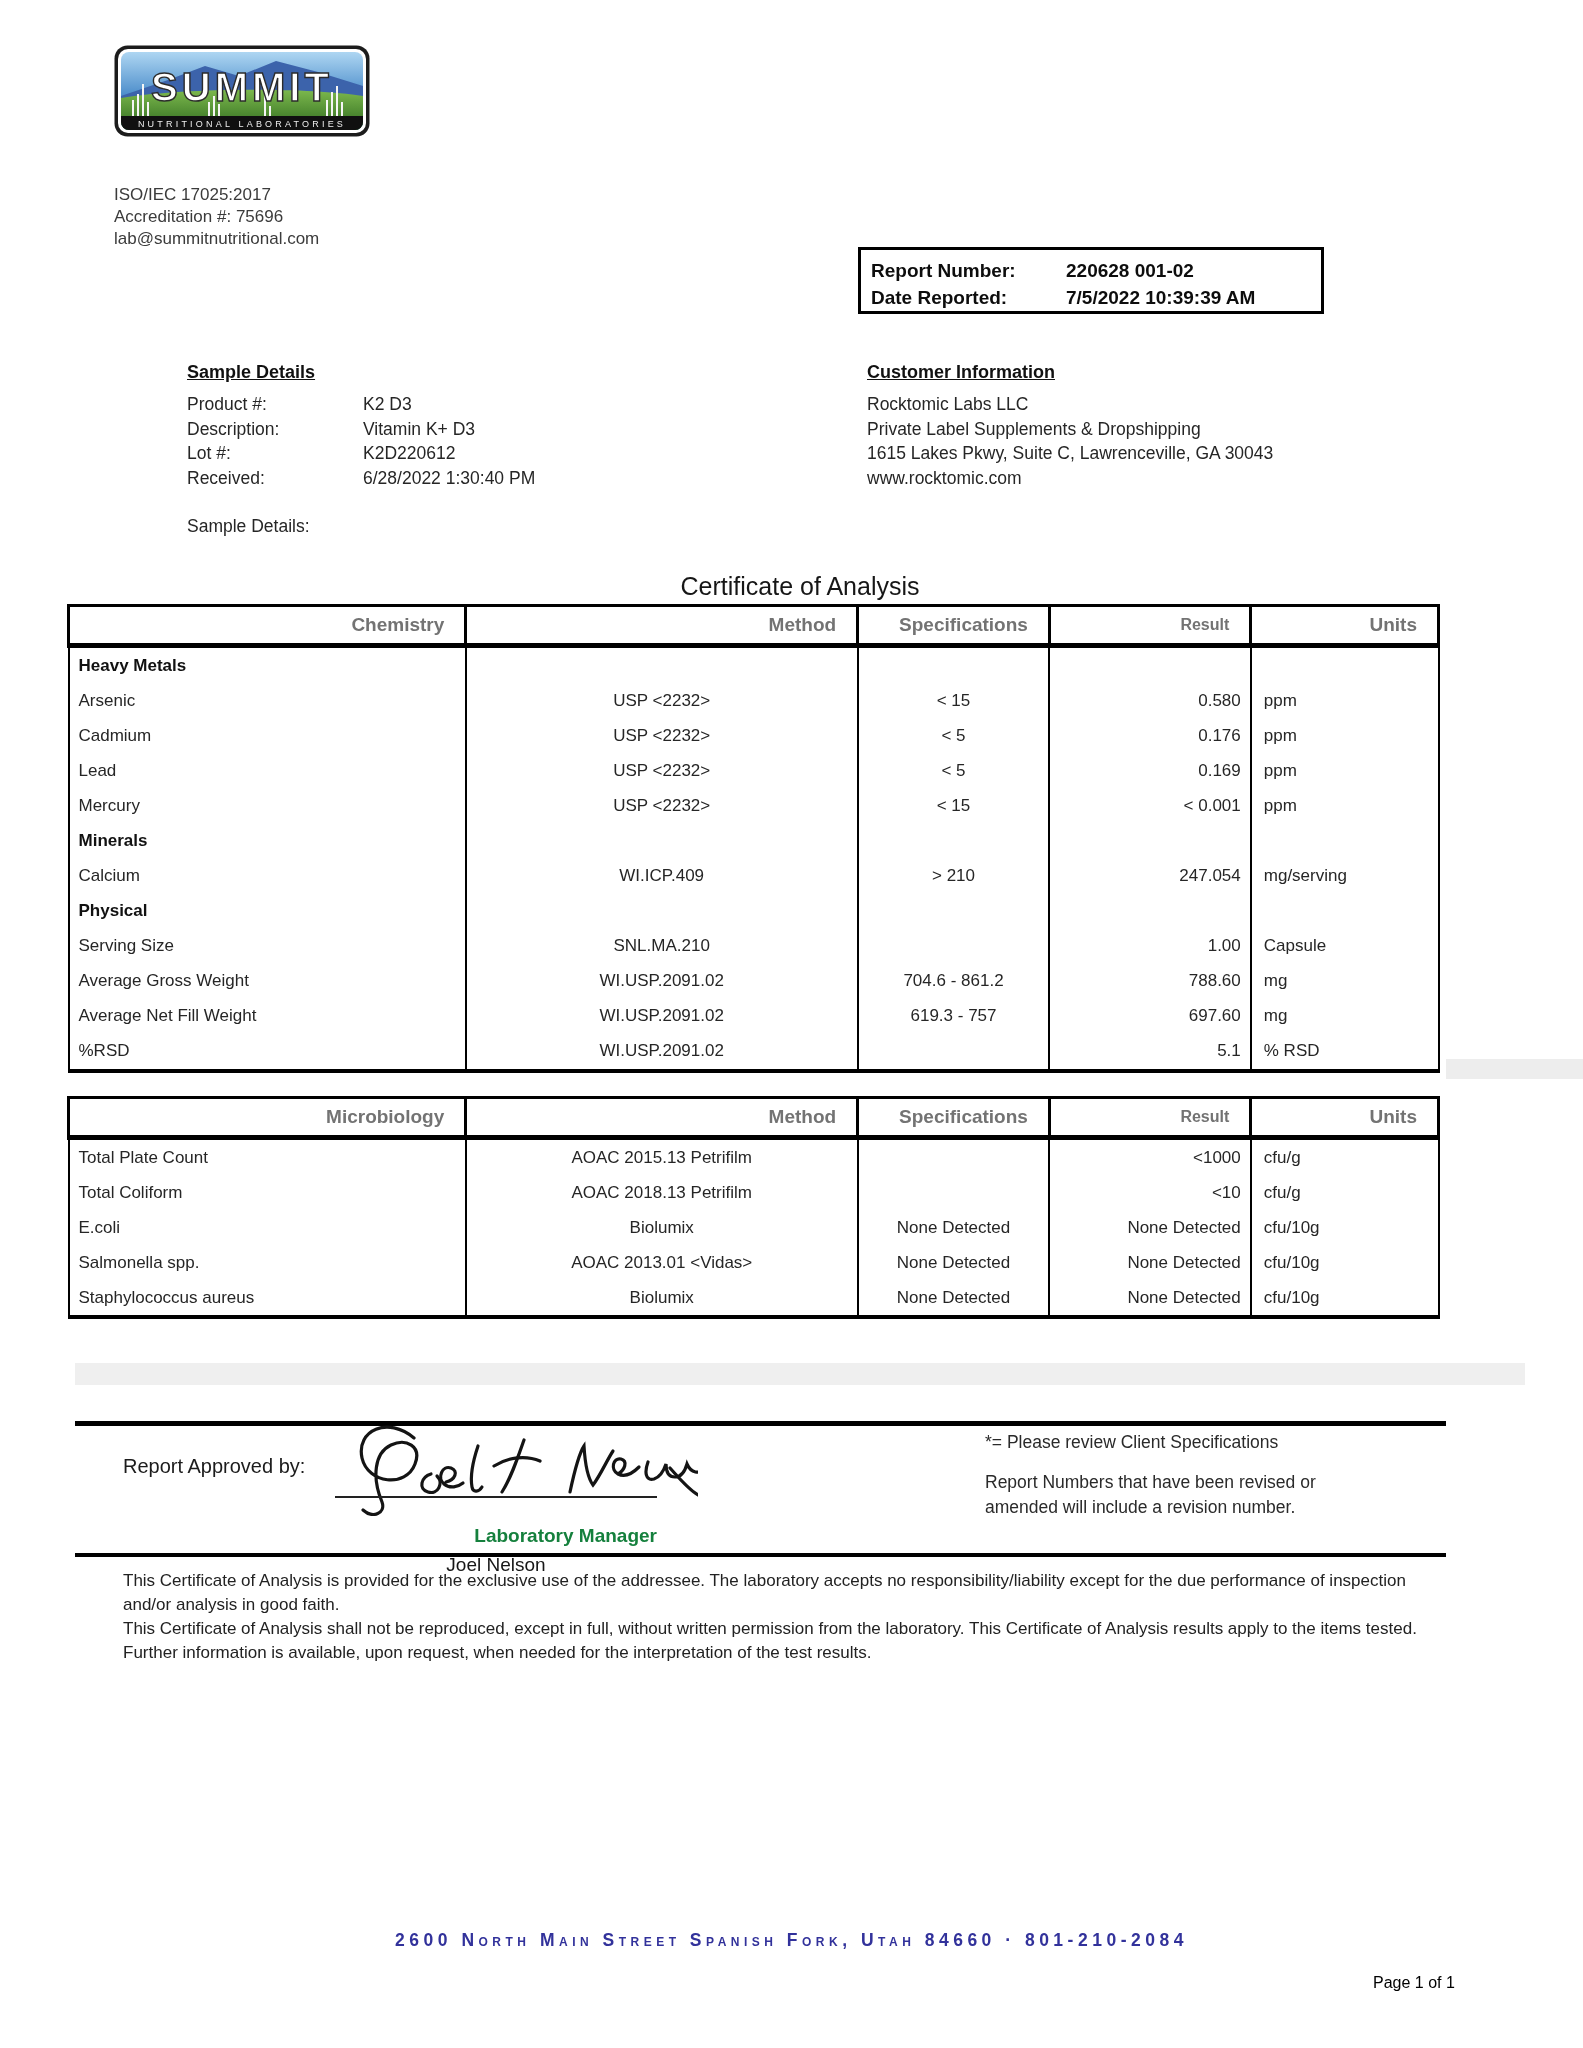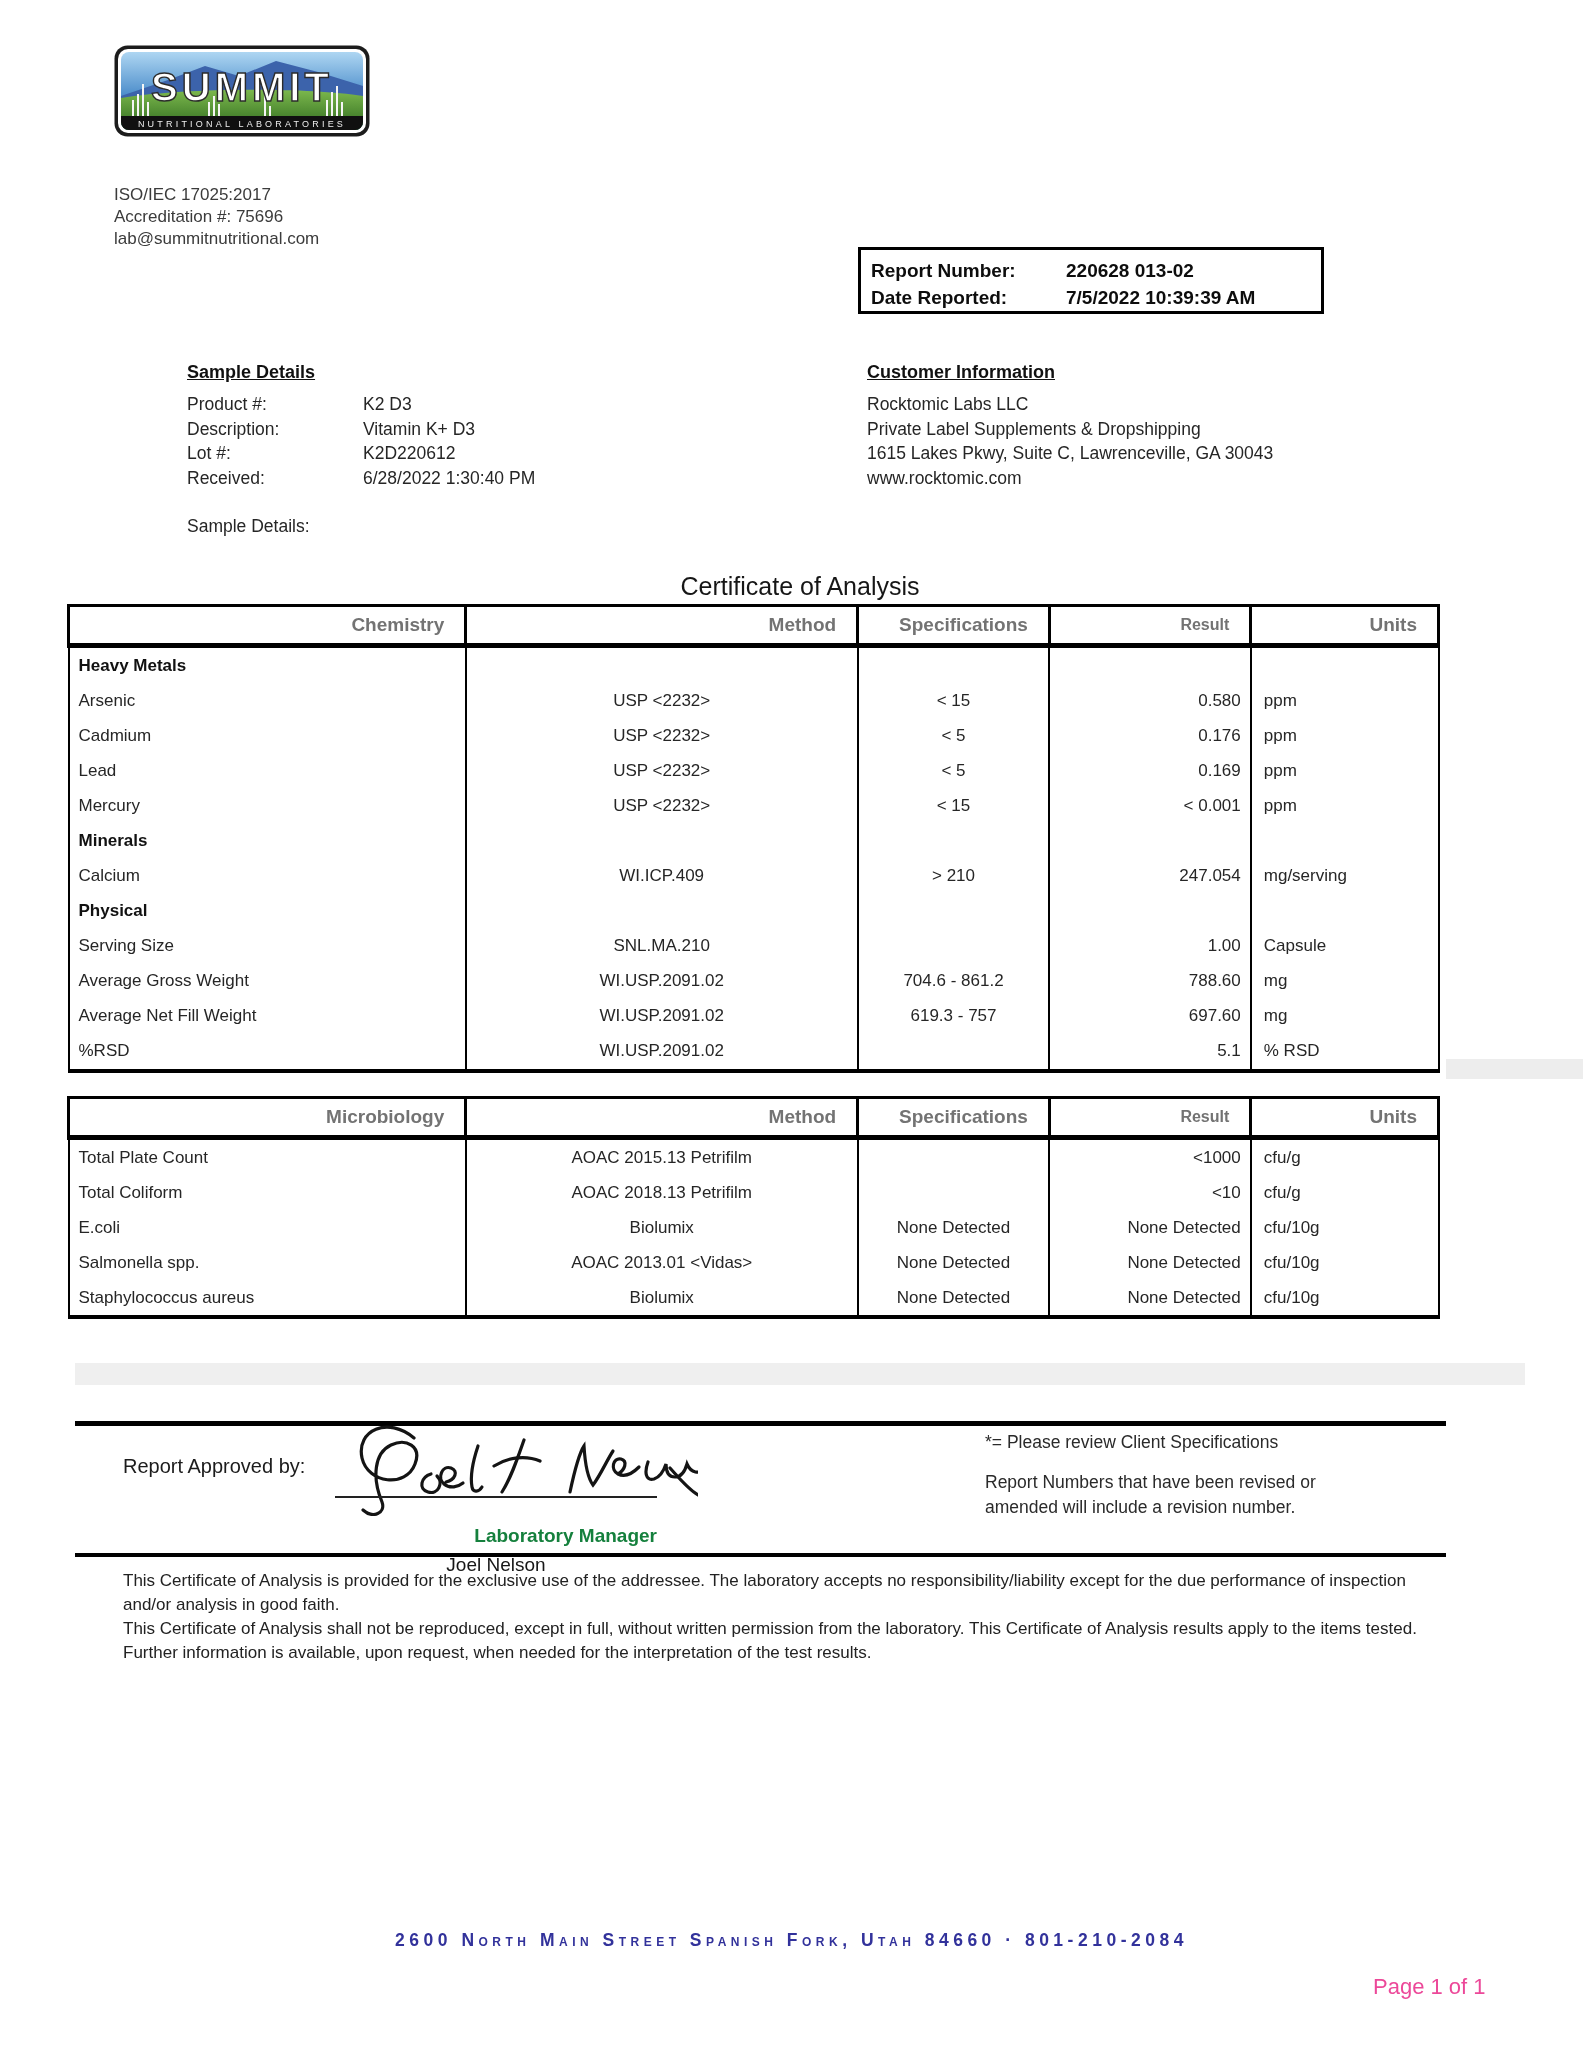--- a/index.html
+++ b/index.html
@@ -65,21 +65,21 @@
   .note1 { position:absolute; left:985px; top:1432px; font-size:17.5px; color:#2a2a2a; }
   .note2 { position:absolute; left:985px; top:1470px; width:335px; font-size:17.5px; line-height:25px; color:#2a2a2a; }
   
   .disclaimer { position:absolute; left:123px; top:1569px; width:1302px; font-size:17px; line-height:24px; color:#222; }
   .disclaimer p { margin:0; }
   
   .footer-address {
     position:absolute; left:0; top:1930px; width:1583px; text-align:center;
     font-variant:small-caps; letter-spacing:4.5px; font-weight:bold; font-size:17.5px; color:#32329b;
   }
-  .page-num { position:absolute; left:1373px; top:1974px; font-size:22px; color:#ec4899; }
+  .page-num { position:absolute; left:1373px; top:1974px; font-size:16px; color:#000000; }
 </style>
 </head>
 <body>
 
 <div class="page">
 
   <div class="logo-wrap">
     <svg width="258" height="94" viewBox="0 0 258 94">
       <defs>
         <linearGradient id="sky" x1="0" y1="0" x2="0" y2="1">
@@ -116,21 +116,21 @@
 
   <div class="accred">
     <div>ISO/IEC 17025:2017</div>
     <div>Accreditation #: 75696</div>
     <div>lab@summitnutritional.com</div>
   </div>
 
   <div class="report-box">
     <div class="row">
       <span class="lbl">Report Number:</span>
-      <span>220628 013-02</span>
+      <span>220628 001-02</span>
     </div>
     <div class="row">
       <span class="lbl">Date Reported:</span>
       <span>7/5/2022 10:39:39 AM</span>
     </div>
   </div>
 
   <div class="sample">
     <div class="heading">Sample Details</div>
     <div class="frow">

